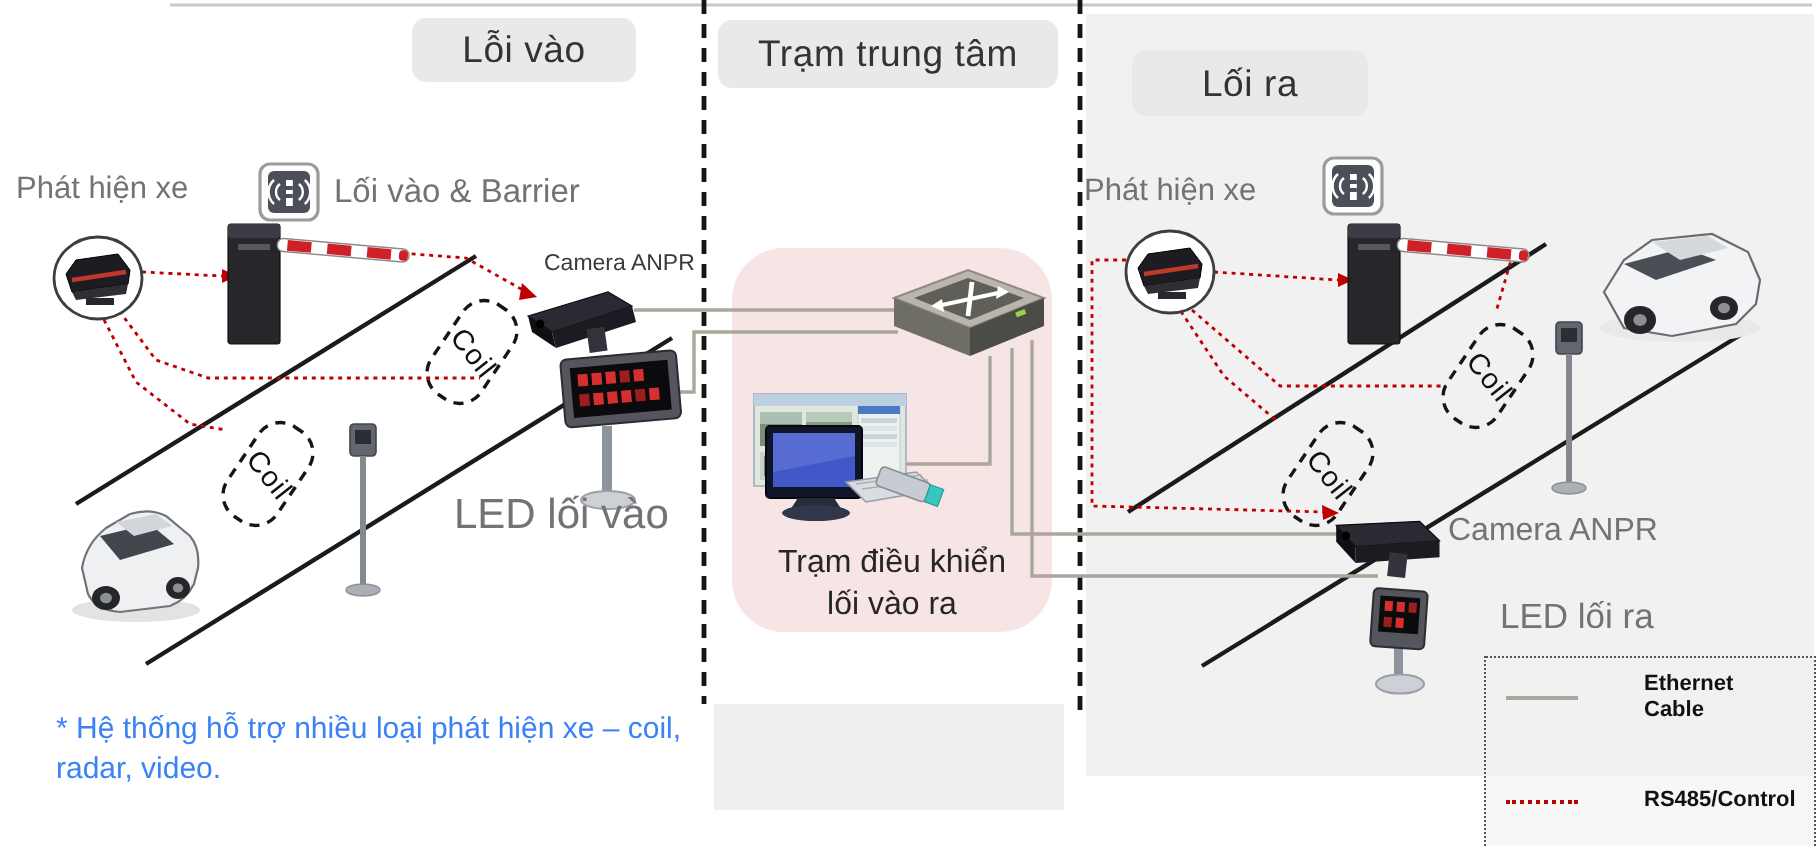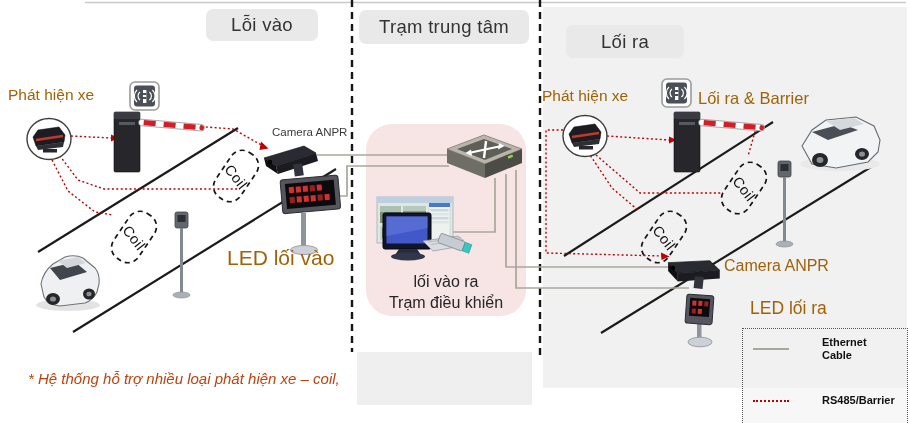--- a/index.html
+++ b/index.html
@@ -1,34 +1,34 @@
 <!DOCTYPE html>
 <html><head>
 <meta charset="utf-8">
 <style>
   html,body{margin:0;padding:0;background:#fff;}
   .stage{position:relative;width:910px;height:423px;background:#ffffff;overflow:hidden;
          font-family:"Liberation Sans","DejaVu Sans",sans-serif;}
   .art{position:absolute;left:0;top:0;z-index:1;}
-  .lbl{position:absolute;z-index:3;color:#a16207;white-space:nowrap;}
+  .lbl{position:absolute;z-index:3;color:#737373;white-space:nowrap;}
   .hdr{position:absolute;z-index:3;display:flex;align-items:center;justify-content:center;
        background:#e9e9e9;border-radius:7px;color:#333;font-size:18.5px;letter-spacing:.3px;}
   .coil{position:absolute;z-index:3;font-size:14.5px;letter-spacing:.5px;color:#111;
         transform:translate(-50%,-50%) rotate(52deg);}
   .station{position:absolute;z-index:3;width:168px;text-align:center;font-size:16px;
            line-height:1.32;color:#262626;}
   .legend{position:absolute;z-index:3;left:742px;top:328px;width:146px;border:1.3px dotted #555;
           padding:7px 8px 5px 10px;display:grid;grid-template-columns:36px 1fr;column-gap:10px;
           row-gap:4px;align-items:center;background:rgba(241,241,241,.6);gap:33px;}
   .legend .txt{font-size:11px;font-weight:bold;color:#111;line-height:1.15;}
   .sw{height:0;}
   .sw.solid{border-top:2px solid #a9a79a;}
   .sw.dotred{border-top:2px dotted #c00000;}
-  .fnotes{position:absolute;z-index:3;left:28px;top:369px;font-size:15px;font-style:italic;
-          color:#c2410c;line-height:1.3;}
+  .fnotes{position:absolute;z-index:3;left:28px;top:355px;font-size:15px;
+          color:#3b82f6;line-height:1.3;}
 </style>
 </head>
 <body>
 
 <div class="stage">
 
 <svg class="art" width="910" height="423" viewBox="0 0 910 423">
 
   <line x1="85" y1="2.5" x2="906" y2="2.5" stroke="#c9c9c9" stroke-width="1.5"></line>
   <rect x="543" y="7" width="364" height="381" fill="#f1f1f1"></rect>
@@ -238,43 +238,44 @@
     <ellipse cx="862" cy="154" rx="7" ry="6" fill="#25252a"></ellipse>
     <ellipse cx="862" cy="154" rx="3" ry="2.6" fill="#8a8f96"></ellipse>
   </g>
 </svg>
 
 <div class="hdr" style="left:206px;top:9px;width:112px;height:32px;">Lỗi vào</div>
 <div class="hdr" style="left:359px;top:10px;width:170px;height:34px;">Trạm trung tâm</div>
 <div class="hdr" style="left:566px;top:9px;width:118px;height:33px;margin-top:16px;">Lối ra</div>
 
 <div class="lbl" style="left:8px;top:86px;font-size:15.5px;">Phát hiện xe</div>
+<div class="lbl" style="left:167px;top:87px;font-size:16.5px;">Lối vào &amp; Barrier</div>
 <div class="lbl" style="left:272px;top:126px;font-size:11.5px;color:#3a3a3a;">Camera ANPR</div>
 <div class="lbl" style="left:227px;top:246px;font-size:21px;">LED lối vào</div>
 <div class="coil" style="left:236px;top:177px;">Coil</div>
 <div class="coil" style="left:134px;top:238px;">Coil</div>
 
 <div class="station" style="left:362px;top:271px;">
+  <div>Trạm điều khiển</div>
   <div>lối vào ra</div>
-  <div>Trạm điều khiển</div>
 </div>
 
 <div class="lbl" style="left:542px;top:87px;font-size:15.5px;">Phát hiện xe</div>
-<div class="lbl" style="left:698px;top:89px;font-size:16.5px;">Lối ra &amp; Barrier</div>
 <div class="lbl" style="left:724px;top:257px;font-size:16px;">Camera ANPR</div>
 <div class="lbl" style="left:750px;top:298px;font-size:17.5px;">LED lối ra</div>
 <div class="coil" style="left:744px;top:189px;">Coil</div>
 <div class="coil" style="left:664px;top:238px;">Coil</div>
 
 <div class="legend">
   <div class="sw solid"></div>
   <div class="txt">Ethernet Cable</div>
   <div class="sw dotred"></div>
-  <div class="txt">RS485/Barrier</div>
+  <div class="txt">RS485/Control</div>
   <div></div>
   <div class="txt">Cable</div>
 </div>
 
 <div class="fnotes">
   <div>* Hệ thống hỗ trợ nhiều loại phát hiện xe – coil,</div>
+  <div>radar, video.</div>
 </div>
 
 </div>
 
 </body></html>

